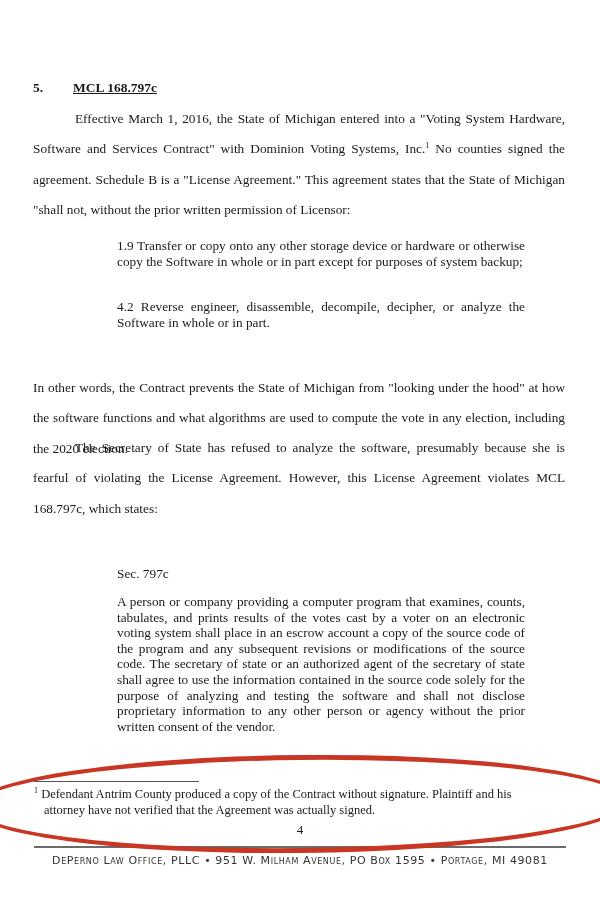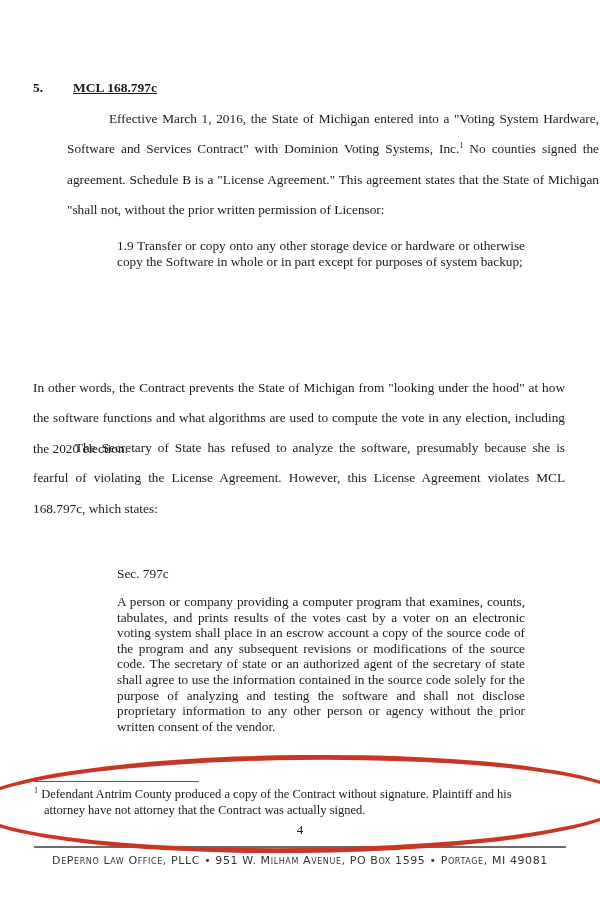--- a/index.html
+++ b/index.html
@@ -53,41 +53,42 @@
   </style>
 </head>
 <body>
 
 <div class="page">
 
   <div class="heading">
     <span class="num">5.</span><span class="title">MCL 168.797c</span>
   </div>
 
-  <div class="para" style="top:104px;margin-left:34px;">
+  <div class="para" style="top:104px;">
     <span class="indent"></span><span>Effective March 1, 2016, the State of Michigan entered into a "Voting System Hardware,</span>
     <span>Software and Services Contract" with Dominion Voting Systems, Inc.</span><sup>1</sup><span> No counties signed the agreement. Schedule B is a "License Agreement." This agreement states that the State of Michigan "shall not, without the prior written permission of Licensor:</span>
   </div>
 
   <div class="quote" style="top:238px;">1.9 Transfer or copy onto any other storage device or hardware or otherwise copy the Software in whole or in part except for purposes of system backup;</div>
+  <div class="quote" style="top:299px;">4.2 Reverse engineer, disassemble, decompile, decipher, or analyze the Software in whole or in part.</div>
 
   <div class="para" style="top:337px;margin-top:36px;">In other words, the Contract prevents the State of Michigan from "looking under the hood" at how the software functions and what algorithms are used to compute the vote in any election, including the 2020 election.</div>
 
   <div class="para" style="top:433px;">
     <span class="indent"></span><span>The Secretary of State has refused to analyze the software, presumably because she is fearful of violating the License Agreement. However, this License Agreement violates MCL 168.797c, which states:</span>
   </div>
 
   <div class="sec">Sec. 797c</div>
   <div class="quote" style="top:594px;">A person or company providing a computer program that examines, counts, tabulates, and prints results of the votes cast by a voter on an electronic voting system shall place in an escrow account a copy of the source code of the program and any subsequent revisions or modifications of the source code. The secretary of state or an authorized agent of the secretary of state shall agree to use the information contained in the source code solely for the purpose of analyzing and testing the software and shall not disclose proprietary information to any other person or agency without the prior written consent of the vendor.</div>
 
   <div class="fn-rule"></div>
   <div class="footnote">
     <sup>1</sup>
     <span>Defendant Antrim County produced a copy of the Contract without signature. Plaintiff and his</span>
-    <span class="line2">attorney have not attorney that the Contract was actually signed.</span>
+    <span class="line2">attorney have not verified that the Agreement was actually signed.</span>
   </div>
 
   <div class="page-num">4</div>
 
   <div class="footer-rule"></div>
   <div class="footer">
     <div>DePerno Law Office, PLLC • 951 W. Milham Avenue, PO Box 1595 • Portage, MI 49081</div>
   </div>
 
   <div class="ellipse"></div>

